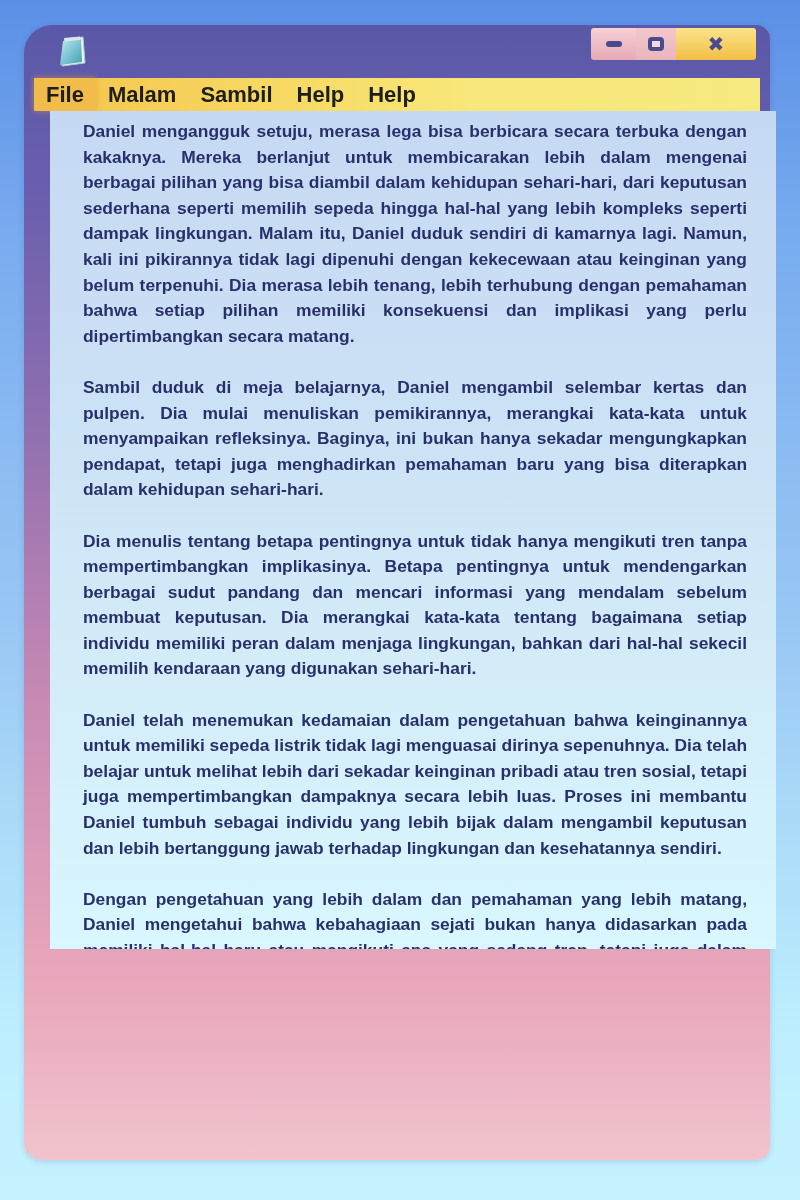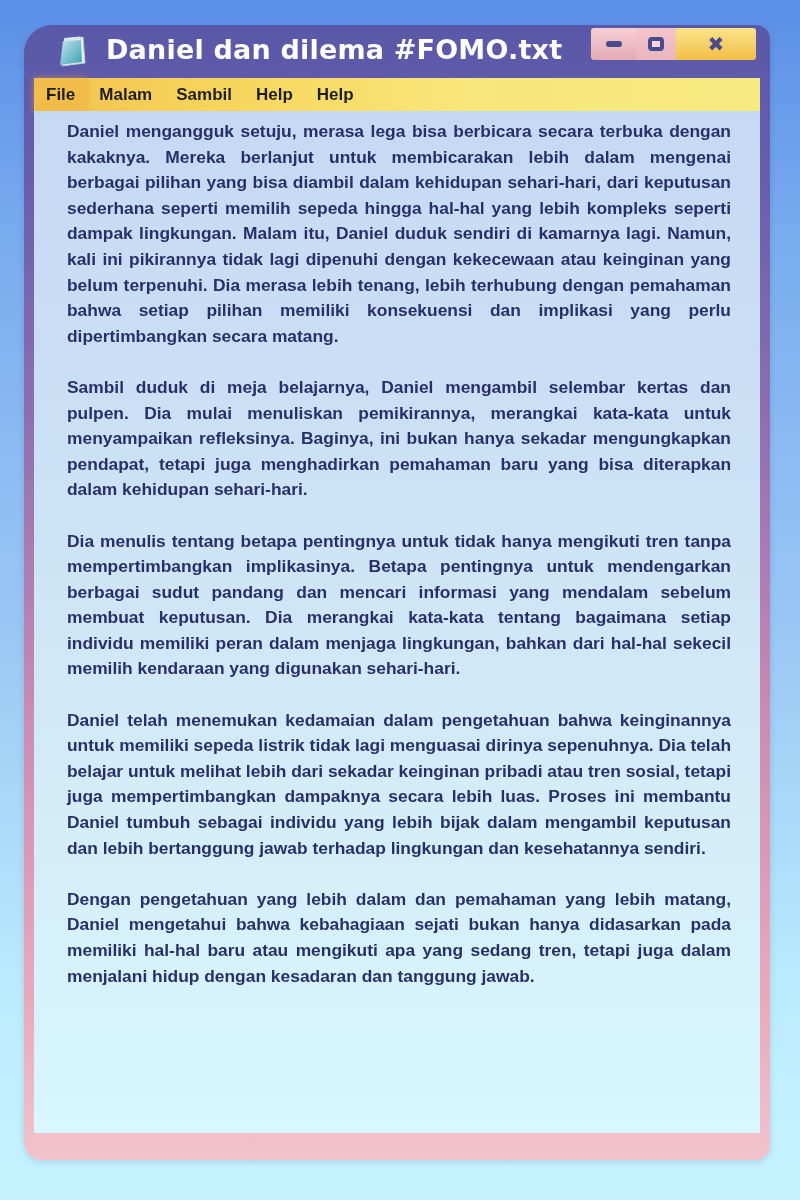--- a/index.html
+++ b/index.html
@@ -103,38 +103,38 @@
       position: absolute;
       left: 10px;
       top: 53px;
       width: 726px;
       height: 33px;
       background: linear-gradient(90deg, #f4c34e 0%, #f7d760 30%, #f8e77a 60%, #f6ea80 100%);
       display: flex;
       align-items: center;
     }
     .menu-item {
-      font-size: 17px;
+      font-size: 22px;
       font-weight: bold;
       color: #1e1e1e;
       padding: 0 12px;
       height: 33px;
       line-height: 33px;
       cursor: pointer;
     }
     .menu-item.active {
       background: #f1bc4a;
       box-shadow: 0 0 6px rgba(230,160,40,0.6);
     }
     .content {
       position: absolute;
-      left: 10px;
+      left: 26px;
       top: 86px;
       width: 726px;
-      height: 1022px;
+      height: 838px;
       background: linear-gradient(180deg, #c6d9f3 0%, #cbe1f5 35%, #d3ecf8 65%, #d8f7ff 100%);
       overflow: hidden;
     }
     .text {
       position: absolute;
       left: 33px;
       top: 8px;
       width: 664px;
       color: #28306b;
       font-size: 17.4px;
@@ -159,21 +159,20 @@
           <linearGradient id="pg" x1="0" y1="0" x2="1" y2="1">
             <stop offset="0" stop-color="#bfe9f2"></stop>
             <stop offset="1" stop-color="#3e9fb2"></stop>
           </linearGradient>
         </defs>
         <path d="M9 4 L27 2 L29 28 L6 31 Z" fill="#e9f3f5" stroke="#b9c9cc" stroke-width="1"></path>
         <path d="M7 6 L25 4 L26 27 L4 30 Z" fill="url(#pg)"></path>
         <path d="M8 3 L24 1.5 L24.5 5 L8.5 6.5 Z" fill="#d9e6ea"></path>
       </svg>
     </span>
-    <span class="title">Daniel dan dilema #FOMO.txt</span>
 
     <div class="win-controls">
       <div class="ctrl ctrl-min">
         <span class="glyph-min"></span>
       </div>
       <div class="ctrl ctrl-max">
         <span class="glyph-max"></span>
       </div>
       <div class="ctrl ctrl-close">
         <span class="glyph-close">✖</span>

